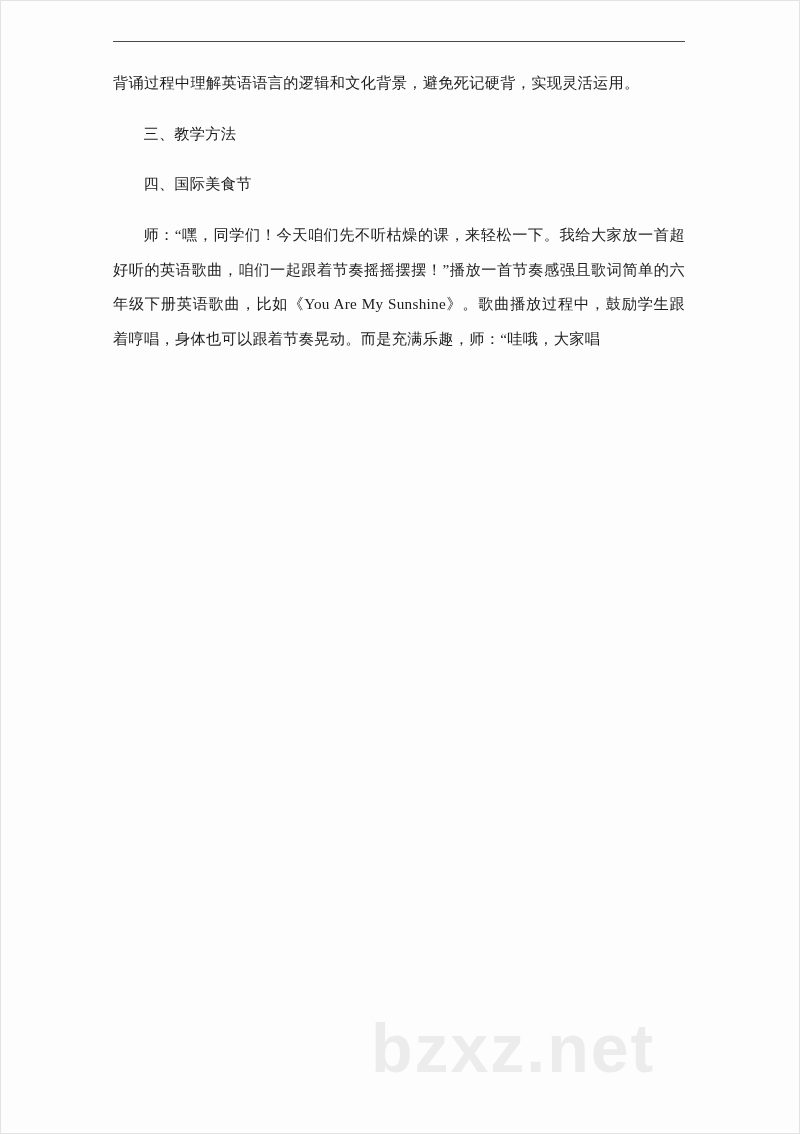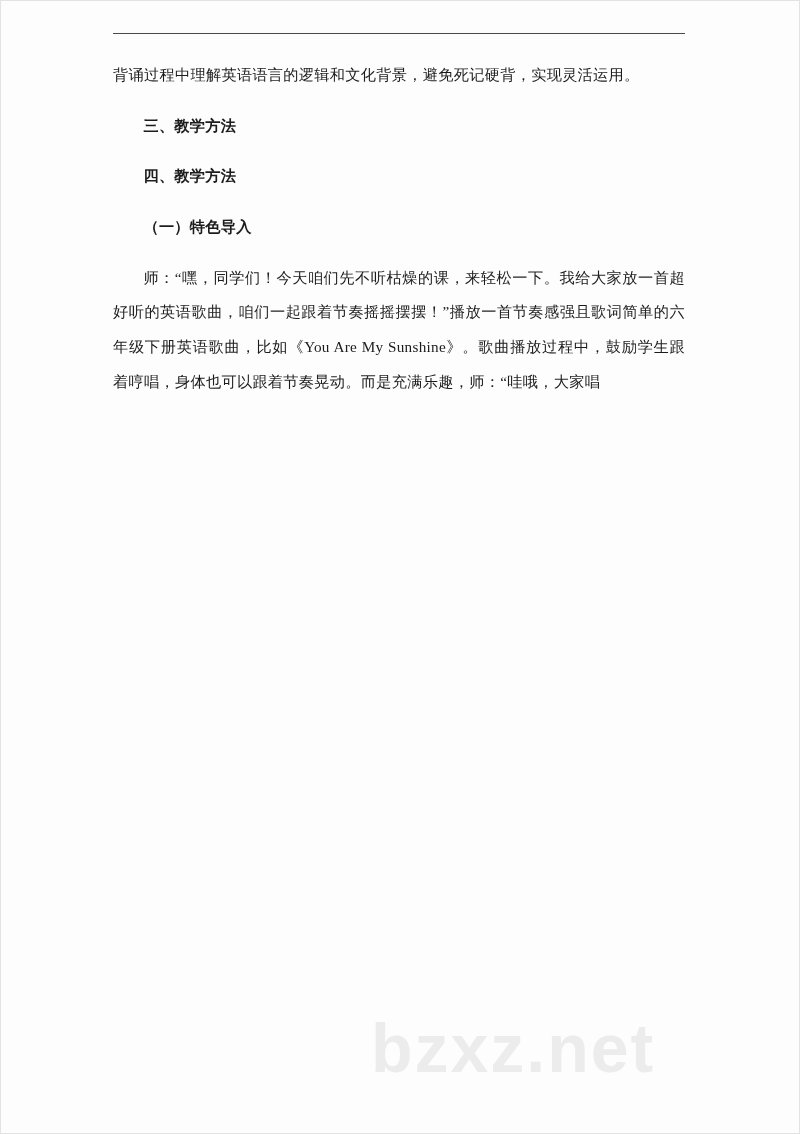--- a/index.html
+++ b/index.html
@@ -22,21 +22,21 @@
     width: 800px;
     height: 1134px;
     background: #fdfdfd;
     box-sizing: border-box;
     border: 1px solid #e3e3e3;
   }
 
   .page-inner {
     position: absolute;
     left: 112px;
-    top: 32px;
+    top: 40px;
     width: 572px;
   }
 
   .top-rule {
     width: 572px;
     height: 0;
     border-top: 1.5px solid #4a4a4a;
     margin-bottom: 24px;
   }
 
@@ -53,21 +53,21 @@
   .para.indent {
     text-indent: 2em;
   }
 
   .para.gap-before {
     margin-top: 16px;
   }
 
   .para.heading {
     text-indent: 2em;
-    font-weight: bold;
+    font-weight: normal;
   }
 
   .watermark {
     position: absolute;
     left: 370px;
     top: 1008px;
     font-size: 68px;
     font-weight: bold;
     letter-spacing: 2px;
     color: #ececec;
@@ -83,22 +83,21 @@
   <div class="page-inner">
 
     <div class="top-rule"></div>
 
     <p class="para">背诵过程中理解英语语言的逻辑和文化背景，避免死记硬背，实现灵活运用。</p>
 
     <p class="para heading gap-before">三、教学方法</p>
 
 
 
-    <p class="para heading gap-before">四、教学方法</p>
+    <p class="para heading gap-before">四、国际美食节</p>
 
-    <p class="para heading gap-before">（一）特色导入</p>
 
     <p class="para indent gap-before">师：“嘿，同学们！今天咱们先不听枯燥的课，来轻松一下。我给大家放一首超好听的英语歌曲，咱们一起跟着节奏摇摇摆摆！”播放一首节奏感强且歌词简单的六年级下册英语歌曲，比如《You Are My Sunshine》。歌曲播放过程中，鼓励学生跟着哼唱，身体也可以跟着节奏晃动。而是充满乐趣，师：“哇哦，大家唱</p>
 
   </div>
 
   <div class="watermark">bzxz.net</div>
 </div>
 
 </body></html>

